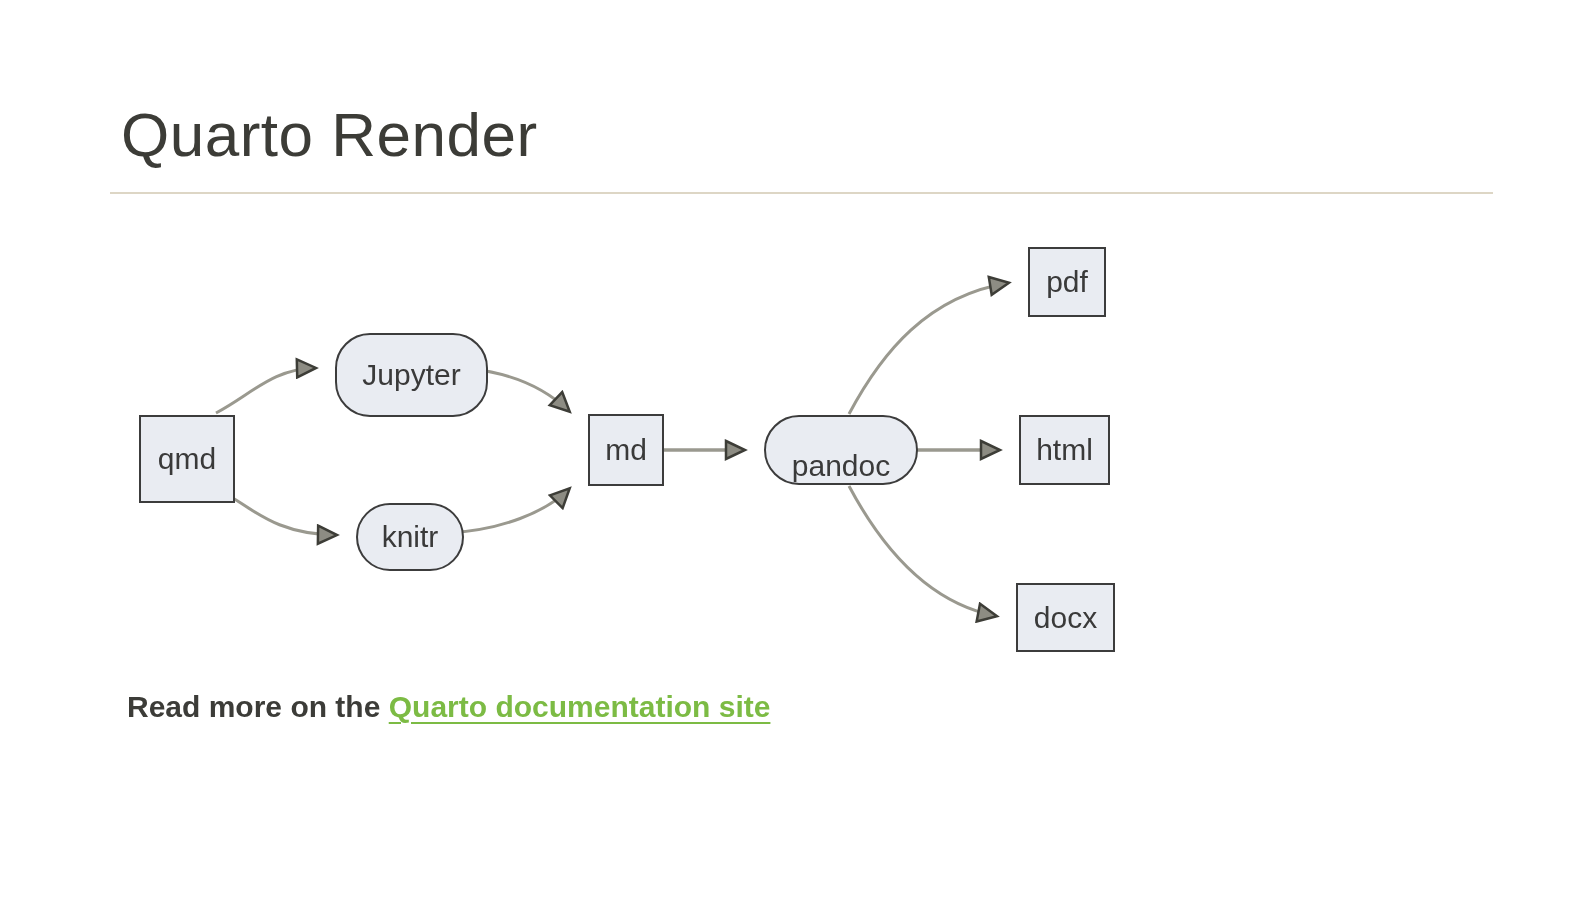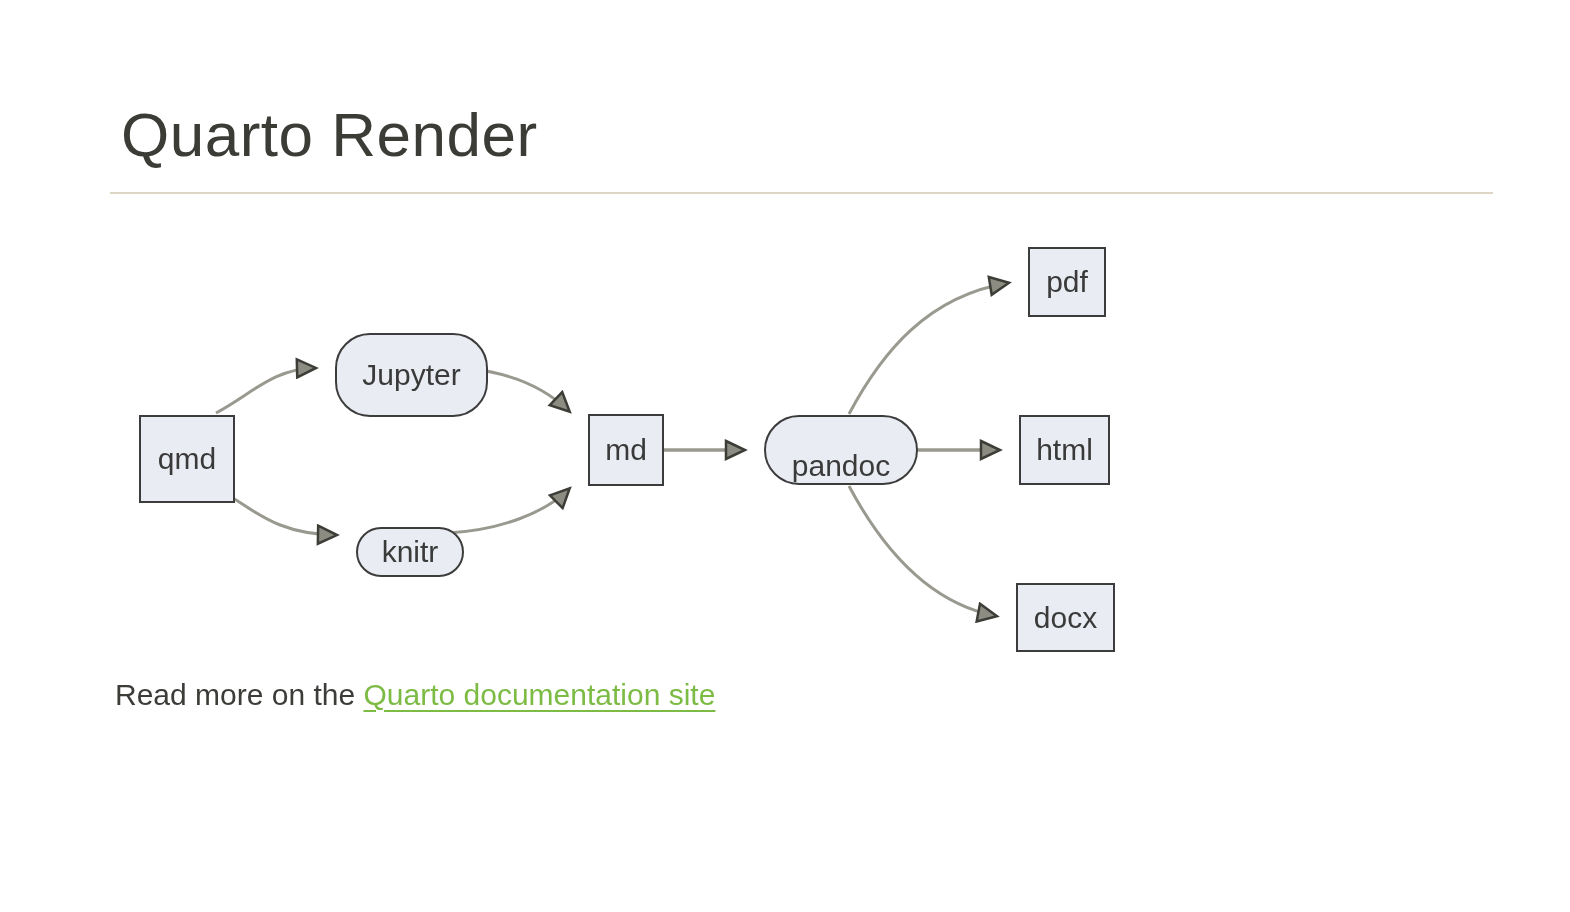--- a/index.html
+++ b/index.html
@@ -54,34 +54,35 @@
     font-size: 30px;
     display: flex;
     align-items: center;
     justify-content: center;
     white-space: nowrap;
     margin-left: 16px;
   }
   .stadium { border-radius: 35px; }
   .node-qmd    { left: 123px;  top: 415px; width: 96px;  height: 88px; }
   .node-jupyter{ left: 319px;  top: 333px; width: 153px; height: 84px; }
-  .node-knitr  { left: 340px;  top: 527px; width: 108px; height: 50px; }
+  .node-knitr  { left: 340px;  top: 503px; width: 108px; height: 68px; }
   .node-md     { left: 572px;  top: 414px; width: 76px;  height: 72px; }
   .node-pandoc { left: 748px;  top: 415px; width: 154px; height: 70px; align-items: flex-end; }
   .node-pdf    { left: 1012px; top: 247px; width: 78px;  height: 70px; }
   .node-html   { left: 1003px; top: 415px; width: 91px;  height: 70px; }
   .node-docx   { left: 1000px; top: 583px; width: 99px;  height: 69px; }
   .footer {
     position: absolute;
     left: 110px;
     top: 672px;
-    margin: 5px;
+    margin: 17px;
     font-size: 30px;
     line-height: 1.2;
     color: #3c3c38;
+    font-weight: bold;
   }
   .footer a {
     color: #7cbb44;
     text-decoration: underline;
     text-decoration-thickness: 2px;
     text-underline-offset: 5px;
   }
 </style>
 </head>
 <body>

